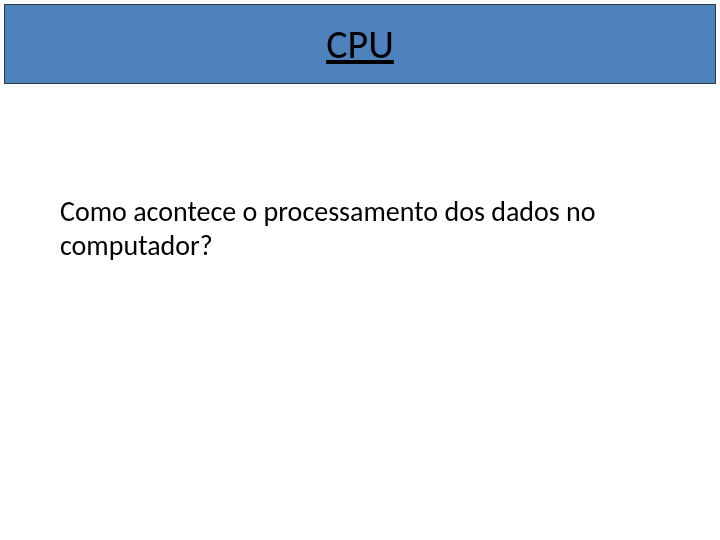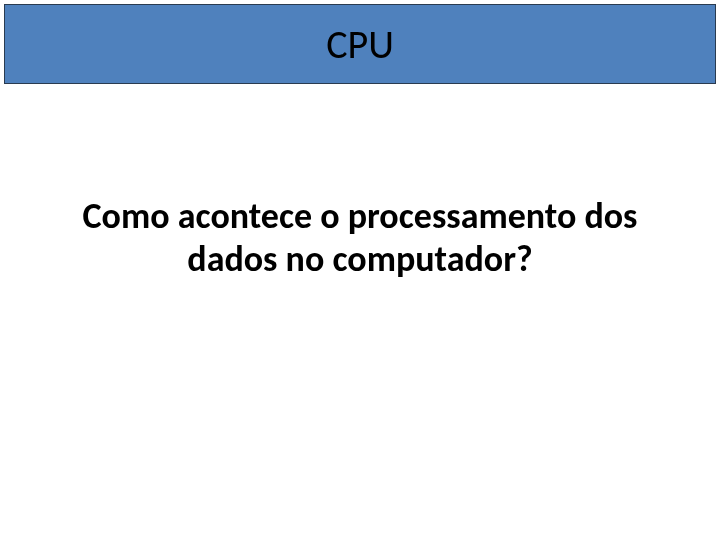--- a/index.html
+++ b/index.html
@@ -15,36 +15,36 @@
     position: absolute;
     top: 4px;
     left: 4px;
     right: 4px;
     height: 80px;
     background: #4f81bd;
     border: 1px solid #2a3b50;
     display: flex;
     align-items: center;
     justify-content: center;
+    text-decoration: underline;
   }
   .title-text {
     font-size: 40px;
     color: #000000;
     font-weight: 400;
   }
   .body-text {
     position: absolute;
     top: 195px;
     left: 60px;
     right: 60px;
-    text-align: center;
-    font-size: 36px;
+    font-size: 28px;
     color: #000000;
     line-height: 1.2;
-    font-weight: 700;
+    font-weight: 400;
   }
 </style>
 </head>
 <body>
 
 <div class="title-bar">
   <span class="title-text">CPU</span>
 </div>
 
 <div class="body-text">Como acontece o processamento dos dados no computador?</div>

